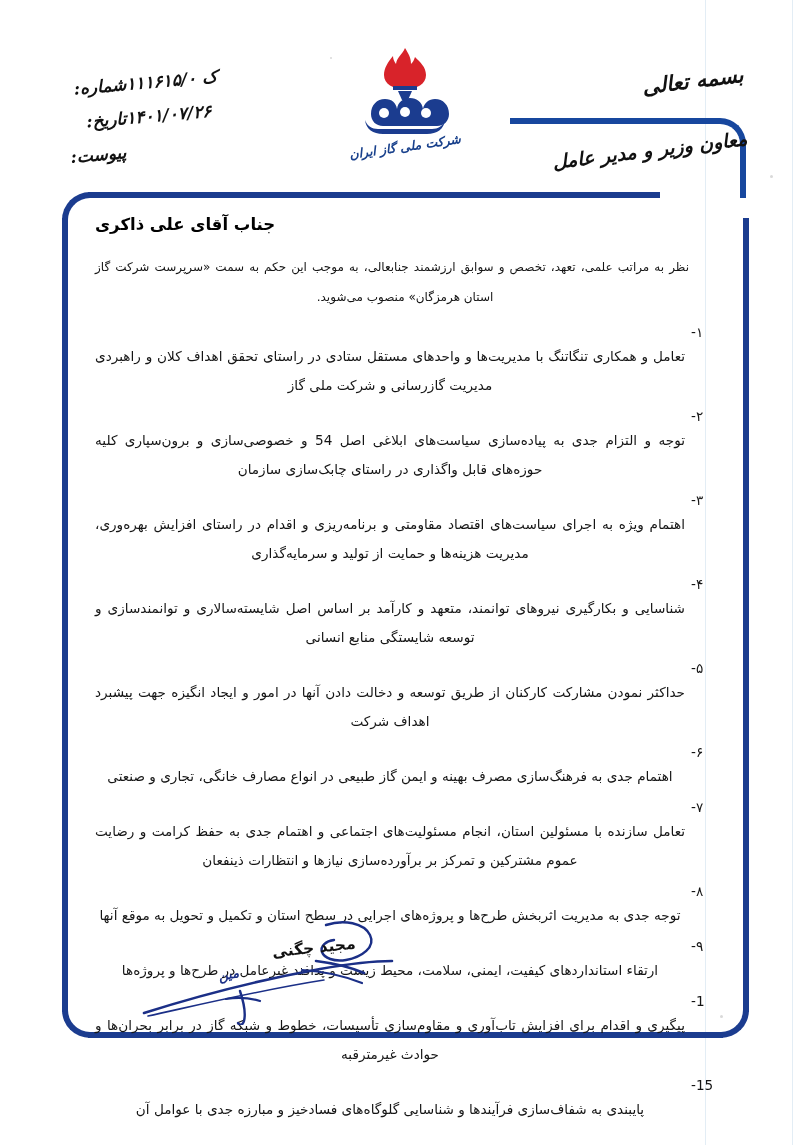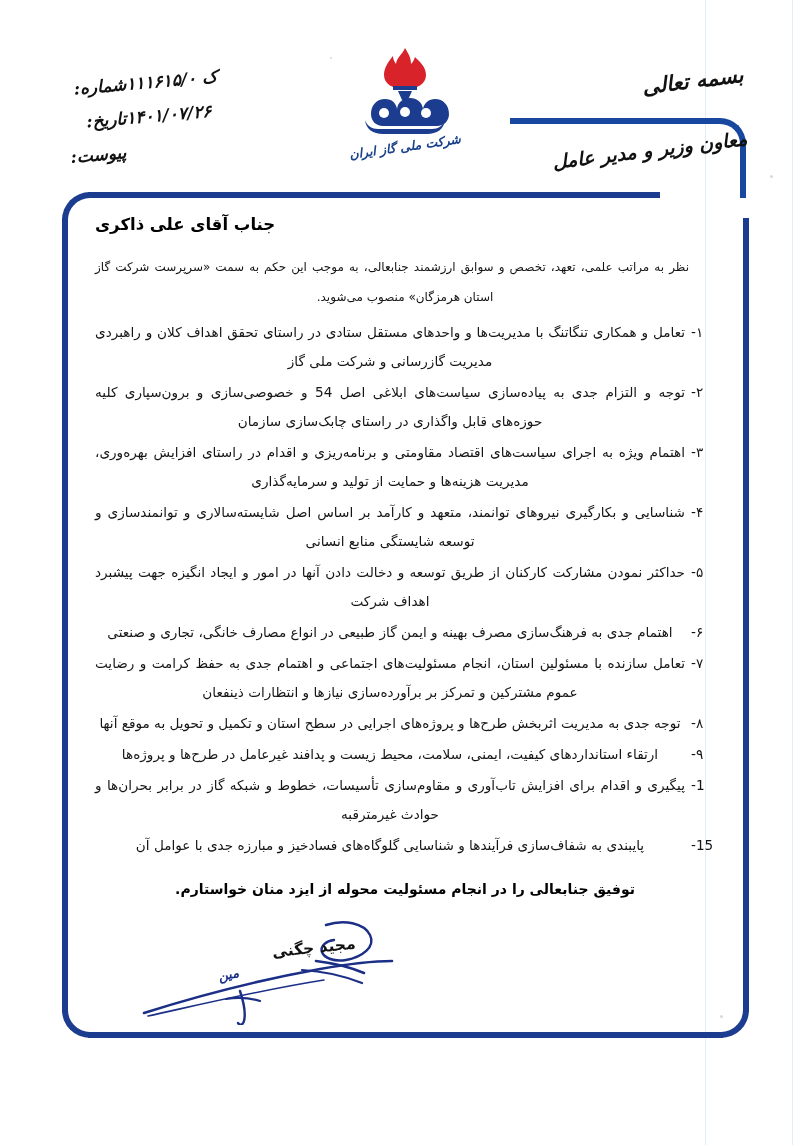--- a/index.html
+++ b/index.html
@@ -250,20 +250,21 @@
     text-align: left;
     font-size: 13.6px;
     letter-spacing: 0;
     padding-left: 6px;
     box-sizing: border-box;
   }
   .item-text {
     flex: 1 1 auto;
     text-align: justify;
     text-align-last: center;
+    margin-top: 24px;
   }
 
   .closing {
     margin-top: 16px;
     font-size: 14px;
     font-weight: 700;
     line-height: 26px;
     text-align: center;
     color: #000;
   }

